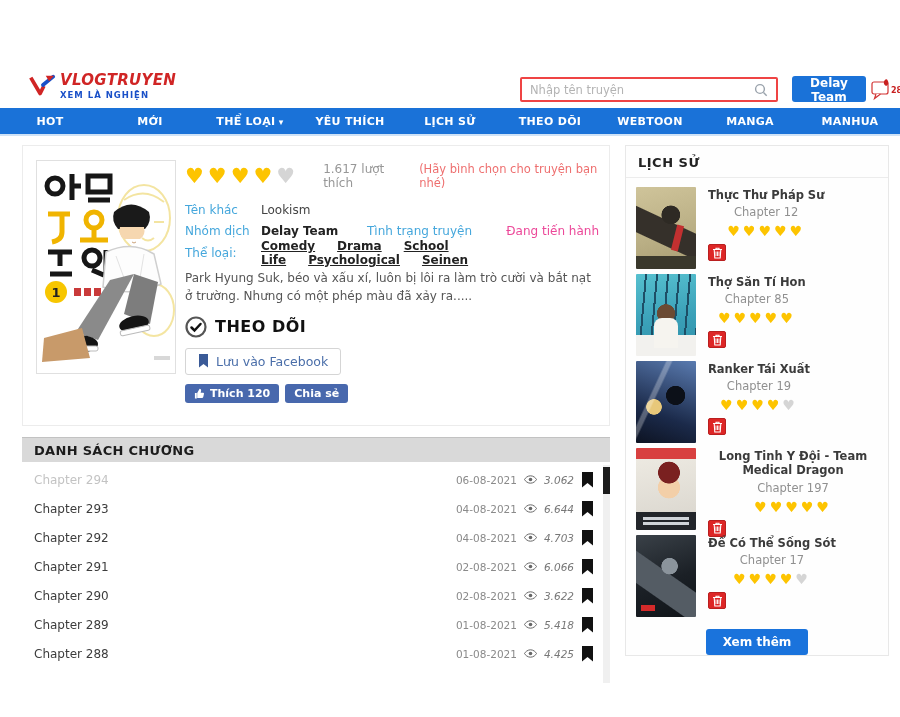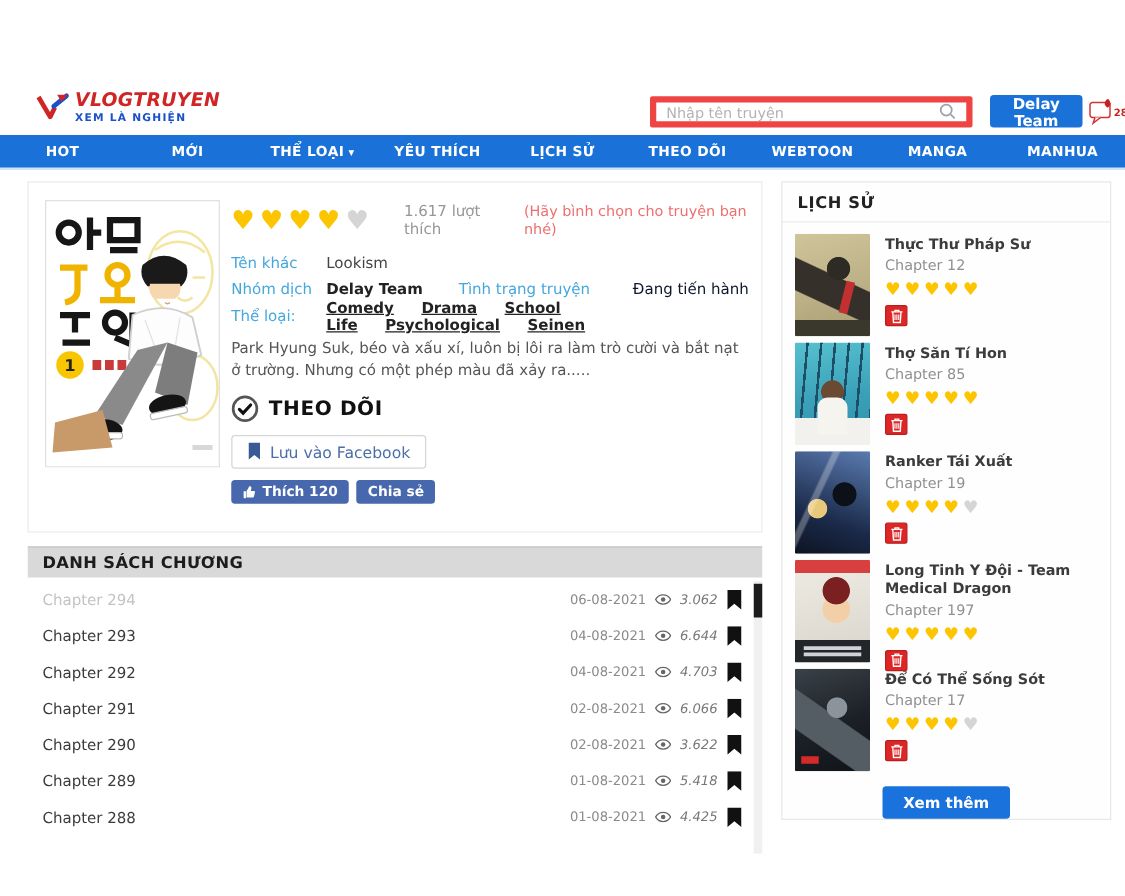--- a/index.html
+++ b/index.html
@@ -9,21 +9,21 @@
   *{box-sizing:border-box;margin:0;padding:0;}
   html,body{background:#fff;}
   body{font-family:"DejaVu Sans","Liberation Sans",sans-serif;}
   #app{position:relative;width:900px;height:717px;background:#fff;overflow:hidden;margin:0 auto;}
 
   
   .header{position:absolute;left:0;top:70px;width:900px;height:38px;background:#fff;}
   .logo{position:absolute;left:28px;top:3px;display:flex;align-items:flex-start;gap:4px;cursor:pointer;}
   .logo-title{font-size:15px;font-weight:bold;font-style:italic;color:#d02525;letter-spacing:.3px;line-height:15px;}
   .logo-sub{font-size:8.5px;font-weight:bold;color:#1a50c8;letter-spacing:1px;margin-top:2px;}
-  .search-wrap{position:absolute;left:520px;top:7px;width:258px;height:25px;border:5px solid #ef4444;border-radius:2px;display:flex;padding:0 8px;background:#fff;}
+  .search-wrap{position:absolute;left:520px;top:7px;width:258px;height:25px;border:2px solid #ef4444;border-radius:2px;display:flex;align-items:center;padding:0 8px;background:#fff;}
   .search-wrap input{flex:1;border:none;outline:none;font-size:11.5px;color:#444;font-family:inherit;background:transparent;}
   .search-wrap input::placeholder{color:#b3b3b3;}
   .team-btn{position:absolute;left:792px;top:6px;width:74px;height:26px;background:var(--nav-blue);color:#fff;font-size:12px;font-weight:bold;border:none;border-radius:3px;font-family:inherit;cursor:pointer;}
   .notif{position:absolute;left:871px;top:8px;width:40px;height:24px;}
 
   
   .nav{position:absolute;left:0;top:108px;width:900px;height:26px;background:var(--nav-blue);display:flex;align-items:center;box-shadow:0 2px 0 #cfe2f6;}
   .nav-item{flex:1;text-align:center;color:#fff;font-size:11px;font-weight:bold;letter-spacing:.3px;cursor:pointer;white-space:nowrap;}
   .caret{font-size:9px;}
 
@@ -64,21 +64,21 @@
   .ch-right{margin-left:auto;display:flex;align-items:center;gap:7px;}
   .ch-date{font-size:10.5px;color:#8a8a8a;}
   .ch-views{font-size:10.5px;color:#777;font-style:italic;}
   .scrollbar{position:absolute;right:0;top:28px;bottom:0;width:7px;background:#f0f0f0;}
   .scroll-thumb{position:absolute;top:2px;left:0;width:7px;height:27px;background:#1c1c1c;cursor:grab;}
 
   
   .sidebar{position:absolute;left:625px;top:145px;width:264px;height:511px;background:#fefefe;border:1px solid #e8e8e8;}
   .sb-header{padding:9px 12px 7px;font-size:13px;font-weight:bold;color:#222;letter-spacing:.5px;border-bottom:1px solid #ececec;}
   .sb-items{padding:9px 10px 0;}
-  .sb-item{display:flex;height:87px;}
+  .sb-item{display:flex;height:87px;text-align:center;}
   .thumb{width:60px;height:82px;flex:none;cursor:pointer;position:relative;overflow:hidden;border-radius:1px;}
   .sb-info{margin-left:12px;padding-top:1px;}
   .sb-title{font-size:11.5px;font-weight:bold;color:#3b3b3b;line-height:1.25;cursor:pointer;}
   .sb-chapter{font-size:11.5px;color:#909090;margin-top:3px;}
   .sb-hearts{margin-top:2px;}
   .sheart{font-size:14px;margin-right:3px;}
   .sheart.on{color:var(--heart-yellow);}
   .sheart.off{color:#d5d5d5;}
   .del-btn{width:18px;height:17px;background:var(--danger-red);border:1px solid #b91f1f;border-radius:2px;display:flex;align-items:center;justify-content:center;margin-top:4px;cursor:pointer;padding:0;}
   .more-wrap{text-align:center;margin-top:7px;}
@@ -235,21 +235,21 @@
       <div class="meta">
         <div class="meta-row">
           <span class="m-label">Tên khác</span>
           <span class="m-val">Lookism</span>
         </div>
         <div class="meta-row">
           <span class="m-label">Nhóm dịch</span>
           <span class="m-val b">Delay Team</span>
           <span class="pair-r">
             <span class="m-label2">Tình trạng truyện</span>
-            <span class="m-val2" style="color:#0f172a;">Đang tiến hành</span>
+            <span class="m-val2" style="color:#ec4899;">Đang tiến hành</span>
           </span>
         </div>
         <div class="meta-row">
           <span class="m-label">Thể loại:</span>
           <span id="genres"><span class="genre">Comedy</span><span class="genre">Drama</span><span class="genre">School Life</span><span class="genre">Psychological</span><span class="genre">Seinen</span></span>
         </div>
       </div>
 
       <div class="desc">Park Hyung Suk, béo và xấu xí, luôn bị lôi ra làm trò cười và bắt nạt ở trường. Nhưng có một phép màu đã xảy ra.....</div>
 

